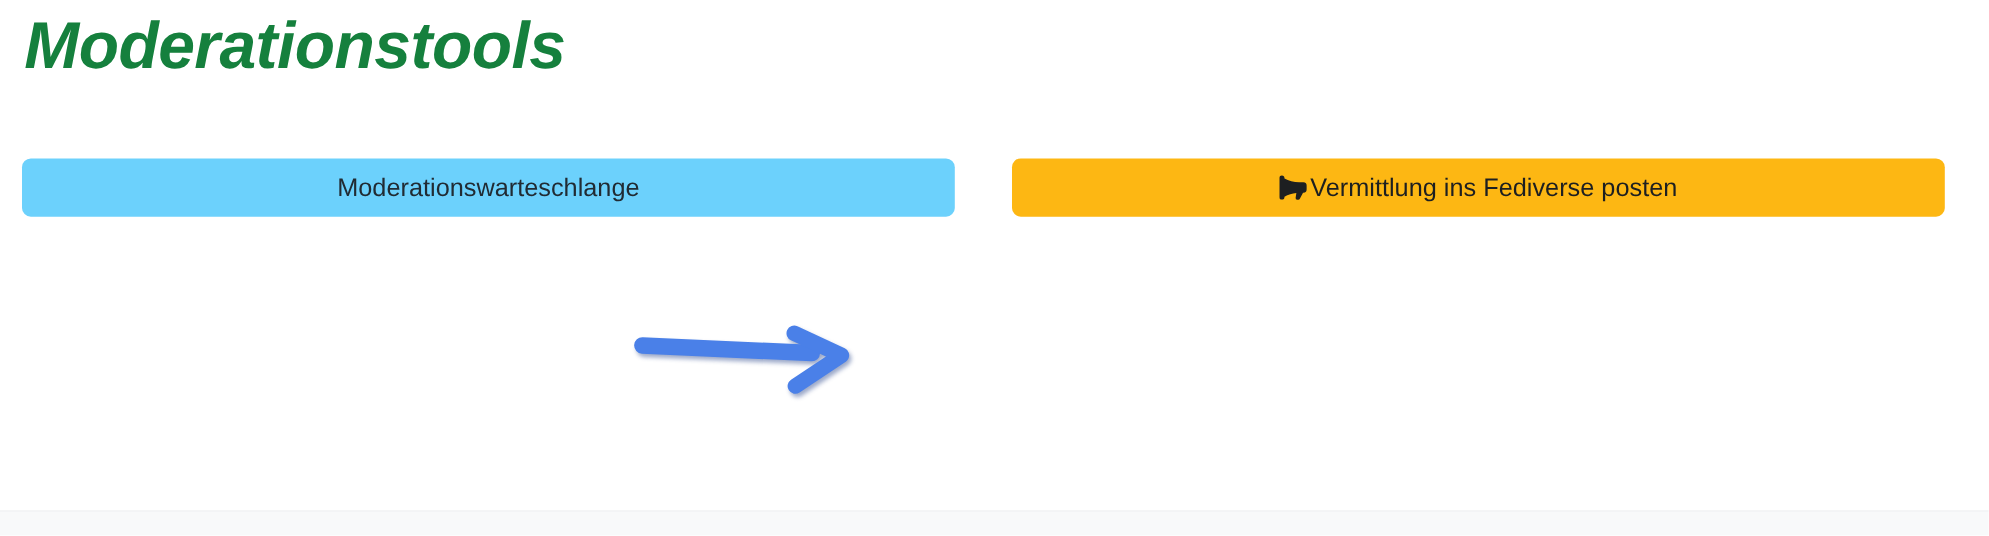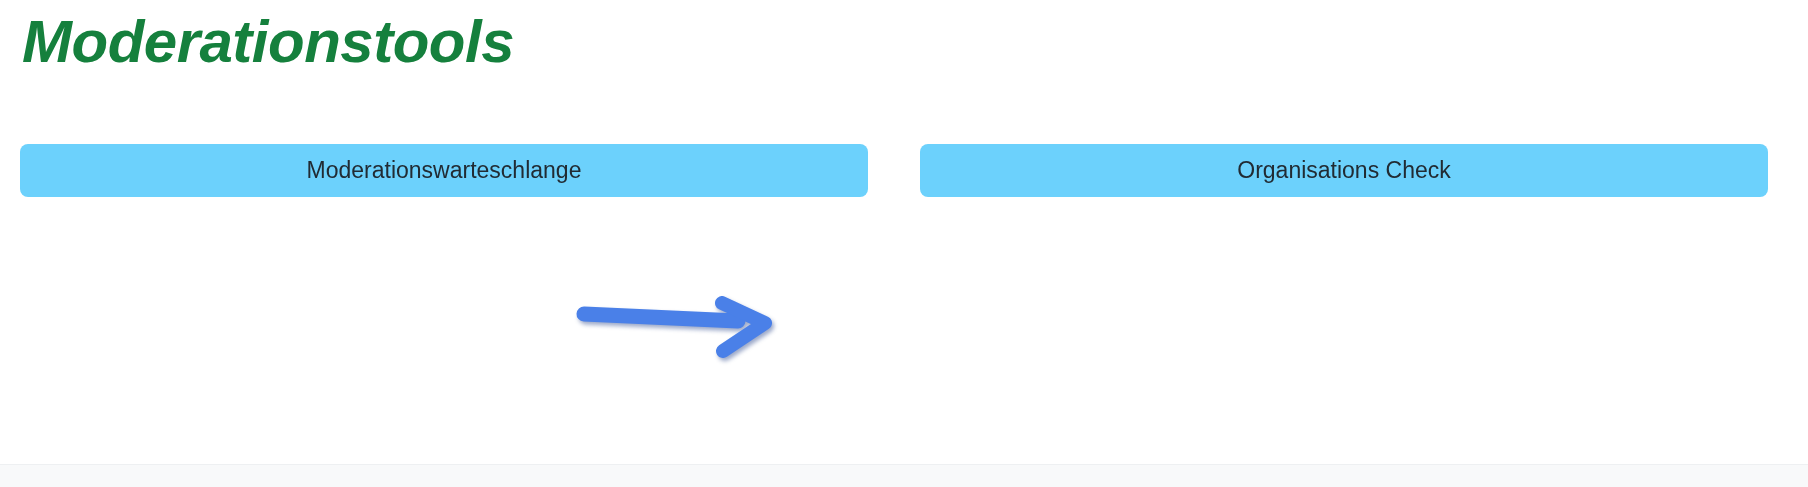--- a/index.html
+++ b/index.html
@@ -88,22 +88,29 @@
 
 <div class="page">
 
   <h1 class="page-title">Moderationstools</h1>
 
   <div class="btn-stack">
 
     <button class="btn btn-info">Moderationswarteschlange</button>
 
 
-    <button class="btn btn-info">Organisations Check</button>
 
+    <button class="btn btn-warning">
+      <span class="icon">
+        <svg width="25" height="25" viewBox="0 0 16 16" aria-hidden="true">
+          <path fill="#1d1f21" d="M13 2.5a1.5 1.5 0 0 1 3 0v11a1.5 1.5 0 0 1-3 0v-.214c-2.162-1.241-4.49-1.843-6.912-2.083l.405 2.712A1 1 0 0 1 5.51 15.1h-.548a1 1 0 0 1-.916-.599l-1.85-3.49-.202-.003A2.014 2.014 0 0 1 0 9V7a2.02 2.02 0 0 1 1.992-2.013 75 75 0 0 0 2.483-.075c3.043-.154 6.148-.849 8.525-2.199z"></path>
+        </svg>
+      </span>
+      <span>Vermittlung ins Fediverse posten</span>
+    </button>
 
   </div>
 
   <svg class="annotation-arrow" viewBox="0 0 300 85" aria-hidden="true">
     <line x1="84" y1="26" x2="238" y2="33" stroke="#4a80e8" stroke-width="15" stroke-linecap="round"></line>
     <polyline points="222,15 265,35 223,63" fill="none" stroke="#4a80e8" stroke-width="14" stroke-linecap="round" stroke-linejoin="round"></polyline>
   </svg>
 
   <div class="footer-bar"></div>
 

